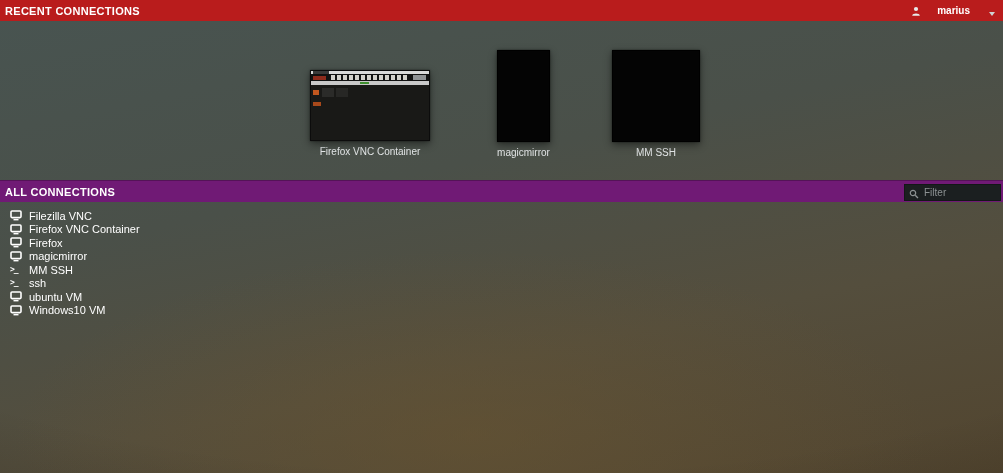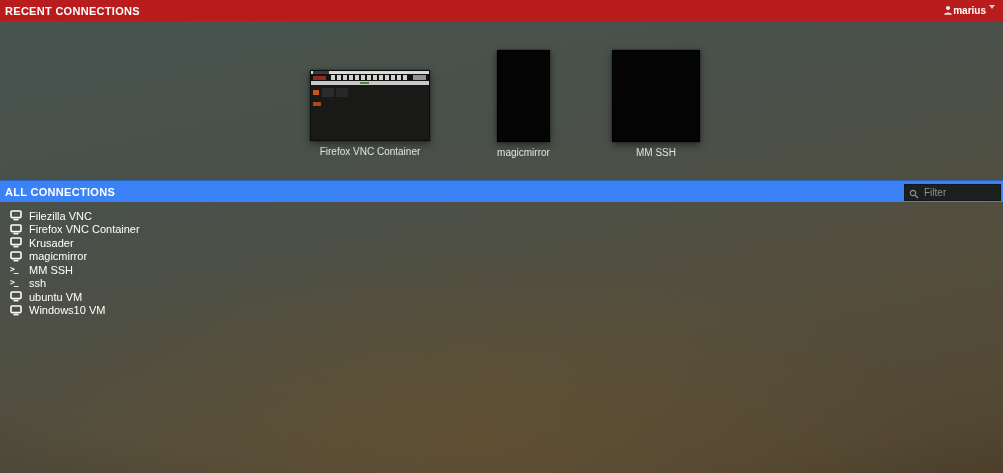--- a/index.html
+++ b/index.html
@@ -17,32 +17,32 @@
   
   .topbar {
     position: absolute; left: 0; top: 0; width: 1003px; height: 21px;
     background: #b91c1c; display: flex; align-items: center;
     padding: 0 8px 0 5px; z-index: 5;
   }
   .bar-title {
     color: #ffffff; font-size: 11px; font-weight: bold; letter-spacing: 0.3px;
   }
   .user-menu {
-    margin-left: auto; display: flex; align-items: flex-start; gap: 0; cursor: pointer;
+    margin-left: auto; display: flex; align-items: flex-end; gap: 16px; cursor: pointer;
   }
   .uname { color: #ffffff; font-size: 10px; font-weight: bold; }
   .caret {
     width: 0; height: 0; border-left: 3.5px solid transparent;
     border-right: 3.5px solid transparent; border-top: 4px solid #cfd3d4;
     margin-left: 3px;
   }
 
   .section-bar {
     position: absolute; left: 0; top: 180px; width: 1003px; height: 22px;
-    background: #3b82f6; display: flex; align-items: center;
+    background: #701a75; display: flex; align-items: center;
     padding: 0 2px 0 5px; z-index: 5;
     border-top: 1px solid rgba(0,0,0,0.25);
   }
   .filter-box { margin-left: auto; position: relative; }
   .filter-box input {
     width: 97px; height: 17px; background: #1b1f20;
     border: 1px solid #131718; border-radius: 0;
     color: #cfd2d3; font-size: 10px; padding: 0 4px 0 19px; outline: none;
     font-family: "Liberation Sans", sans-serif;
   }
@@ -186,21 +186,21 @@
     <span class="nm">Firefox VNC Container</span>
   </li>
 
   <li>
     <span class="ic">
       <svg width="12" height="11" viewBox="0 0 12 11">
           <rect x="1" y="1" width="10" height="6.6" rx="1" fill="none" stroke="#fff" stroke-width="1.6"></rect>
           <rect x="3.5" y="9" width="5" height="1.4" fill="#fff"></rect>
         </svg>
     </span>
-    <span class="nm">Krusader</span>
+    <span class="nm">Firefox</span>
   </li>
 
   <li>
     <span class="ic">
       <svg width="12" height="11" viewBox="0 0 12 11">
           <rect x="1" y="1" width="10" height="6.6" rx="1" fill="none" stroke="#fff" stroke-width="1.6"></rect>
           <rect x="3.5" y="9" width="5" height="1.4" fill="#fff"></rect>
         </svg>
     </span>
     <span class="nm">magicmirror</span>

